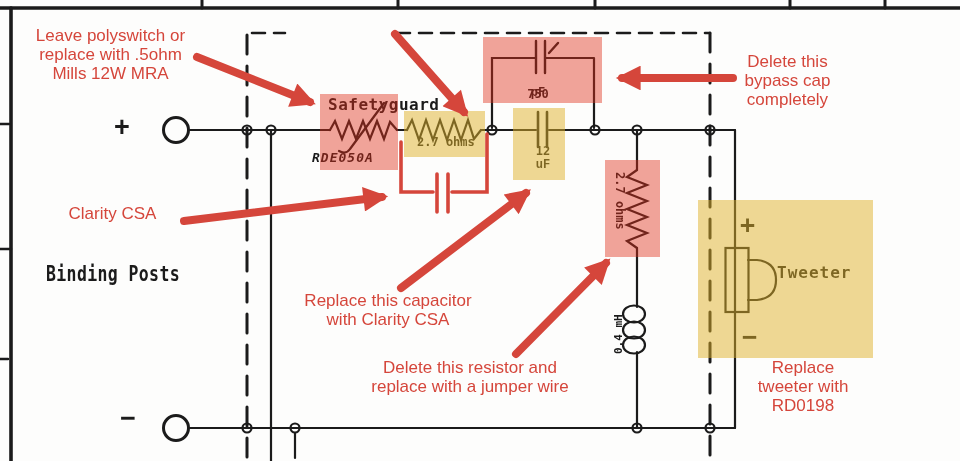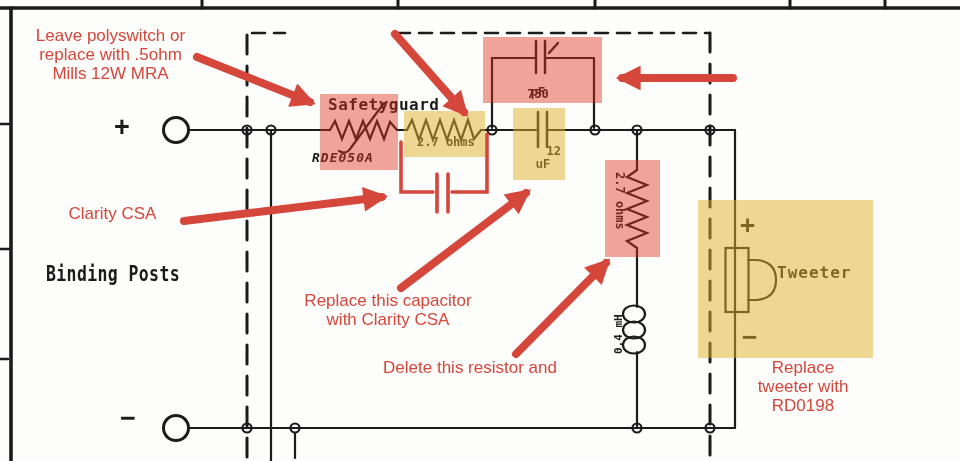--- a/index.html
+++ b/index.html
@@ -79,21 +79,21 @@
           <circle cx="710" cy="428" r="4.5"></circle>
       </g>
     </g>
   </svg>
 
   <div class="sch-label" style="left:328px;top:95px;font-size:16px;letter-spacing:0.5px;">Safetyguard</div>
   <div class="sch-label" style="left:312px;top:150px;font-size:13px;letter-spacing:1px;font-style:italic;">RDE050A</div>
   <div class="sch-label" style="left:417px;top:135px;font-size:12px;">2.7 ohms</div>
   <div class="sch-label" style="left:520px;top:70px;width:36px;text-align:center;font-size:12px;margin-top:17px;">750</div>
   <div class="sch-label" style="left:520px;top:85px;width:36px;text-align:center;font-size:12px;">pF</div>
-  <div class="sch-label" style="left:525px;top:144px;width:36px;text-align:right;font-size:12px;">12</div>
+  <div class="sch-label" style="left:525px;top:144px;width:36px;text-align:center;font-size:12px;">12</div>
   <div class="sch-label" style="left:525px;top:158px;width:36px;text-align:center;font-size:12px;font-family:Liberation Mono, monospace;">uF</div>
   <div class="sch-label vtext" style="left:613px;top:172px;font-size:12px;">2.7 ohms</div>
   <div class="sch-label vflip" style="left:612px;top:306px;font-size:11px;height:48px;">0.4 mH</div>
   <div class="sch-label" style="left:777px;top:263px;font-size:16px;letter-spacing:1px;">Tweeter</div>
   <div class="sch-label" style="left:46px;top:261px;font-size:22px;transform:scaleX(0.75);transform-origin:left top;letter-spacing:0.5px;">Binding Posts</div>
   <div class="sch-label" style="left:114px;top:112px;font-size:27px;font-family:'Liberation Sans',sans-serif;">+</div>
   <div class="sch-label" style="left:120px;top:403px;font-size:27px;font-family:'Liberation Sans',sans-serif;">−</div>
   <div class="sch-label" style="left:740px;top:210px;font-size:25px;">+</div>
   <div class="sch-label" style="left:742px;top:322px;font-size:25px;">−</div>
 
@@ -119,29 +119,35 @@
       <path d="M401,288 L526,193" stroke-width="8" marker-end="url(#ah)"></path>
       <path d="M516,354 L606,263" stroke-width="8" marker-end="url(#ah)"></path>
     </g>
   </svg>
 
   <div class="note" style="left:8px;top:26px;width:205px;">
     <div>Leave polyswitch or</div>
     <div>replace with .5ohm</div>
     <div>Mills 12W MRA</div>
   </div>
+  <div class="note" style="left:690px;top:52px;width:195px;">
+    <div>Delete this</div>
+    <div>bypass cap</div>
+    <div>completely</div>
+  </div>
   <div class="note" style="left:10px;top:204px;width:205px;">
     <div>Clarity CSA</div>
   </div>
   <div class="note" style="left:288px;top:291px;width:200px;">
     <div>Replace this capacitor</div>
     <div>with Clarity CSA</div>
   </div>
   <div class="note" style="left:360px;top:358px;width:220px;">
     <div>Delete this resistor and</div>
+    <div>replace with a jumper wire</div>
   </div>
   <div class="note" style="left:703px;top:358px;width:200px;">
     <div>Replace</div>
     <div>tweeter with</div>
     <div>RD0198</div>
   </div>
 
 </div>
 
 </body></html>

